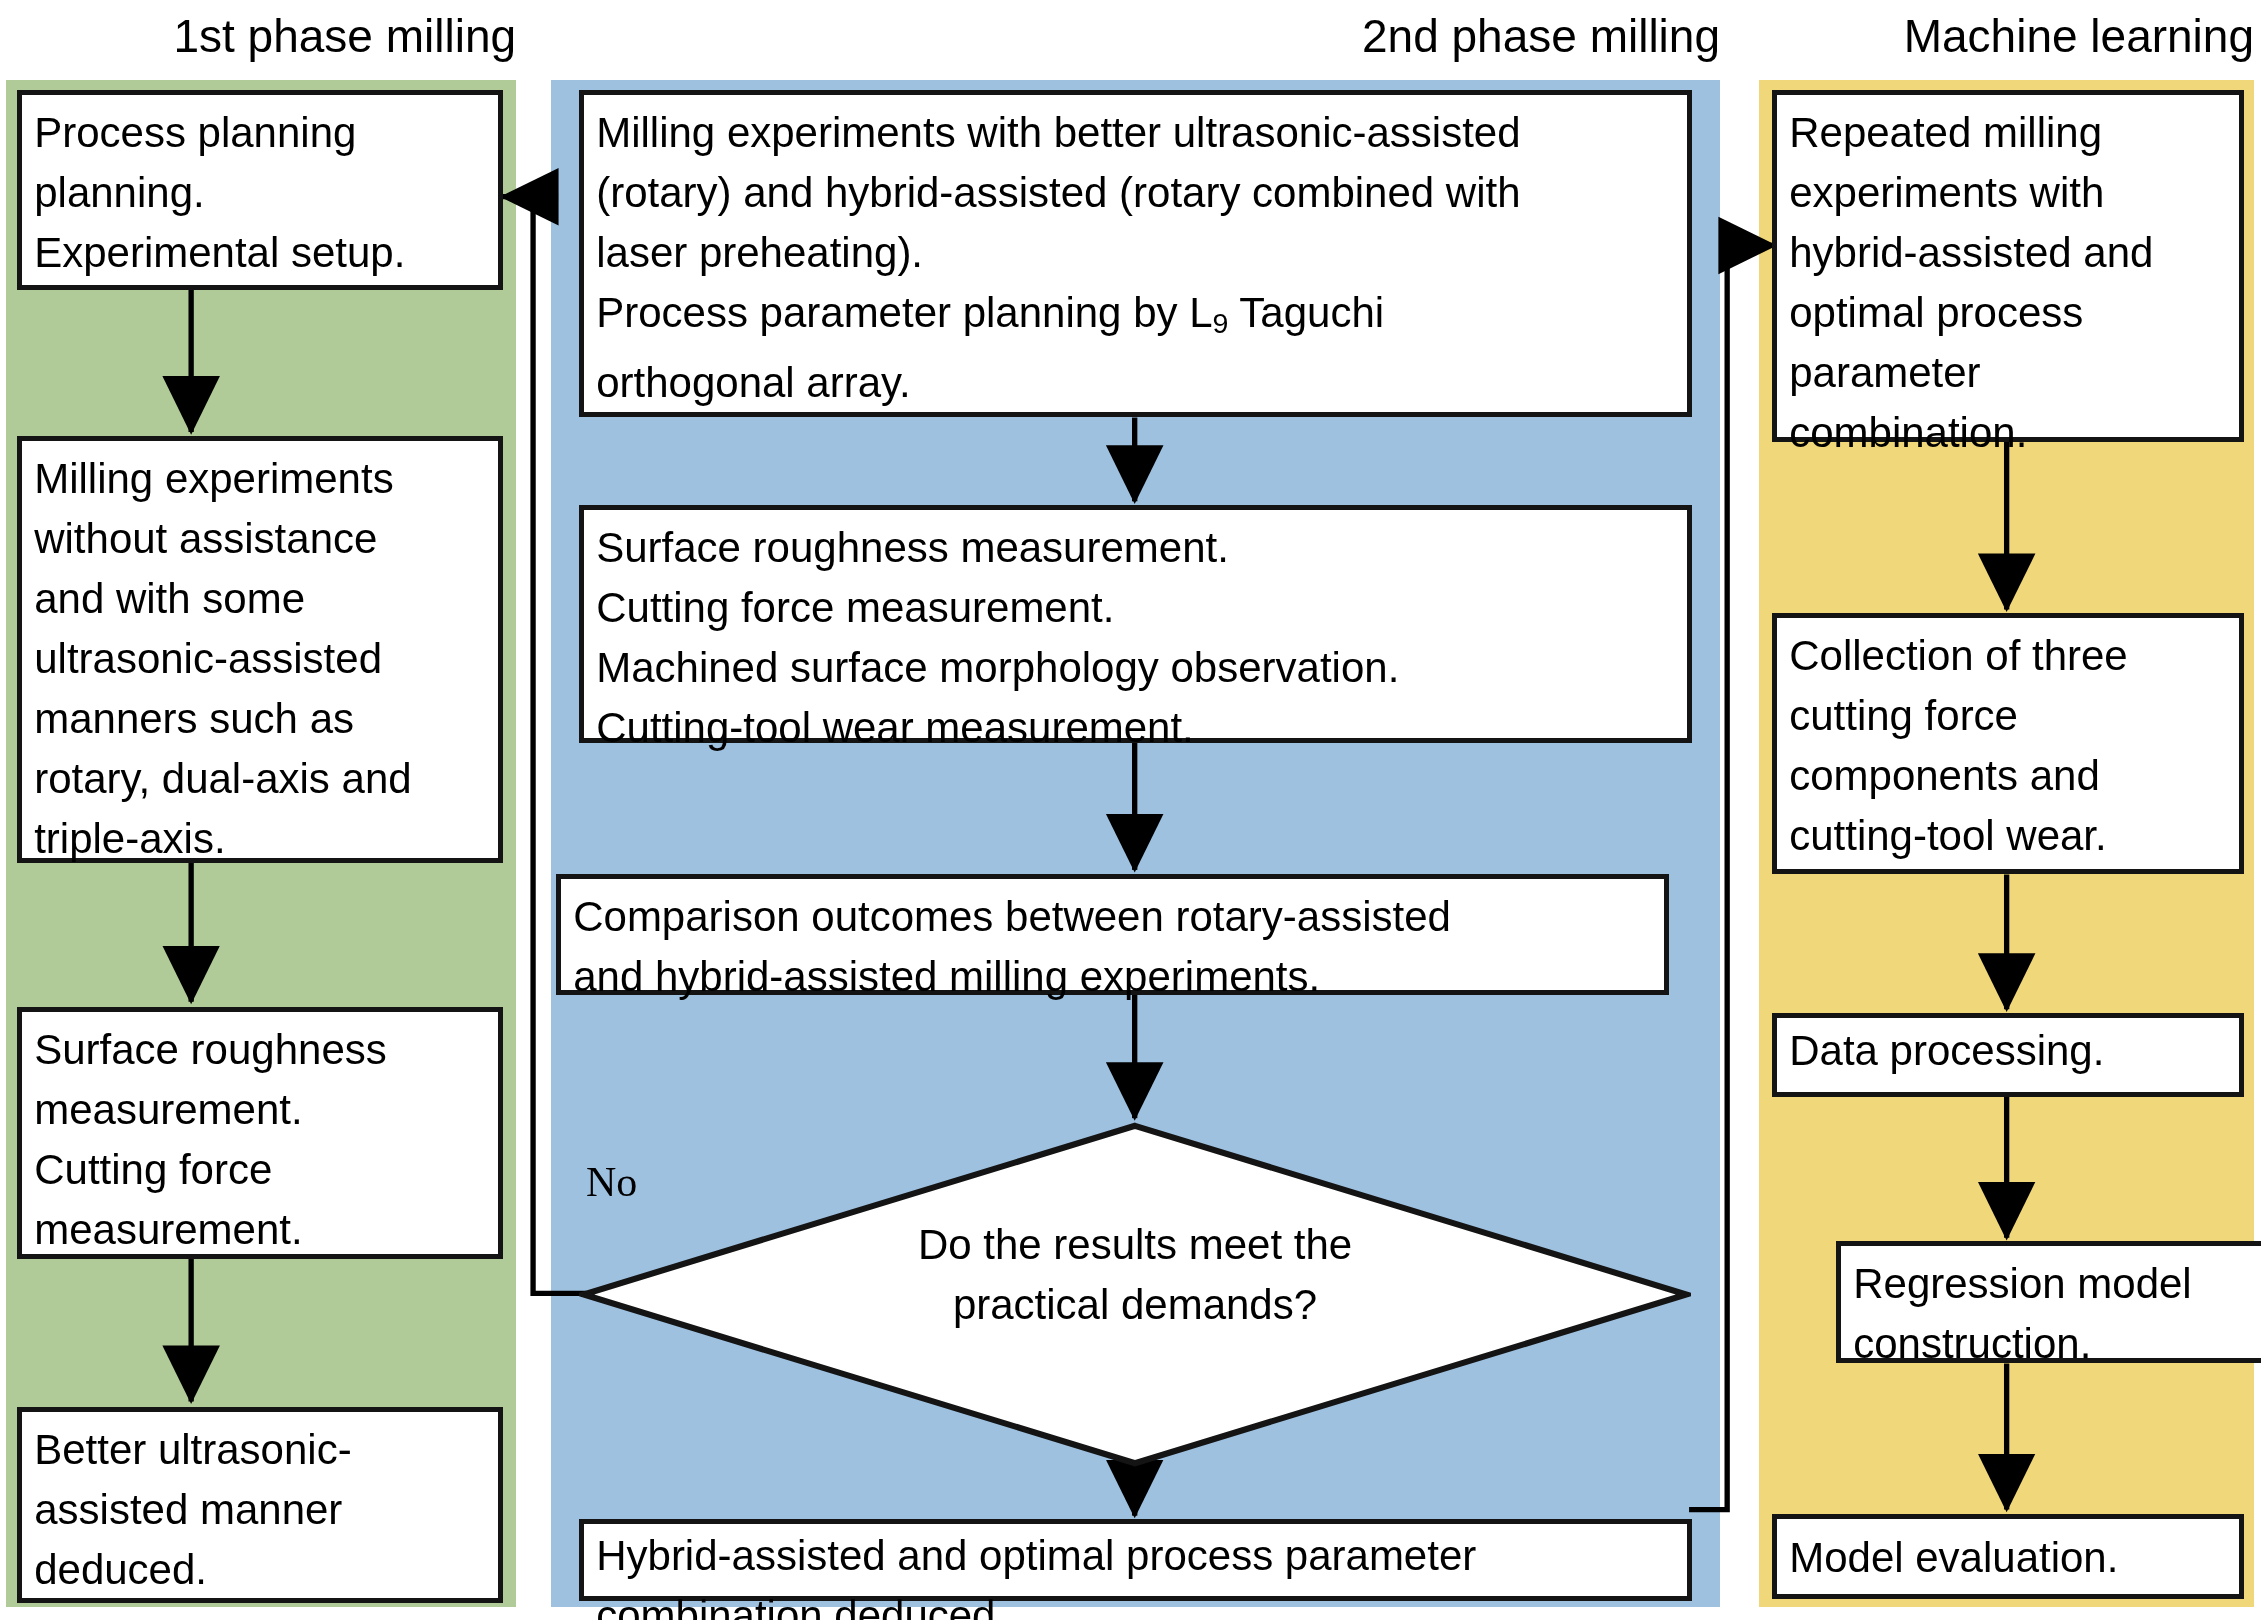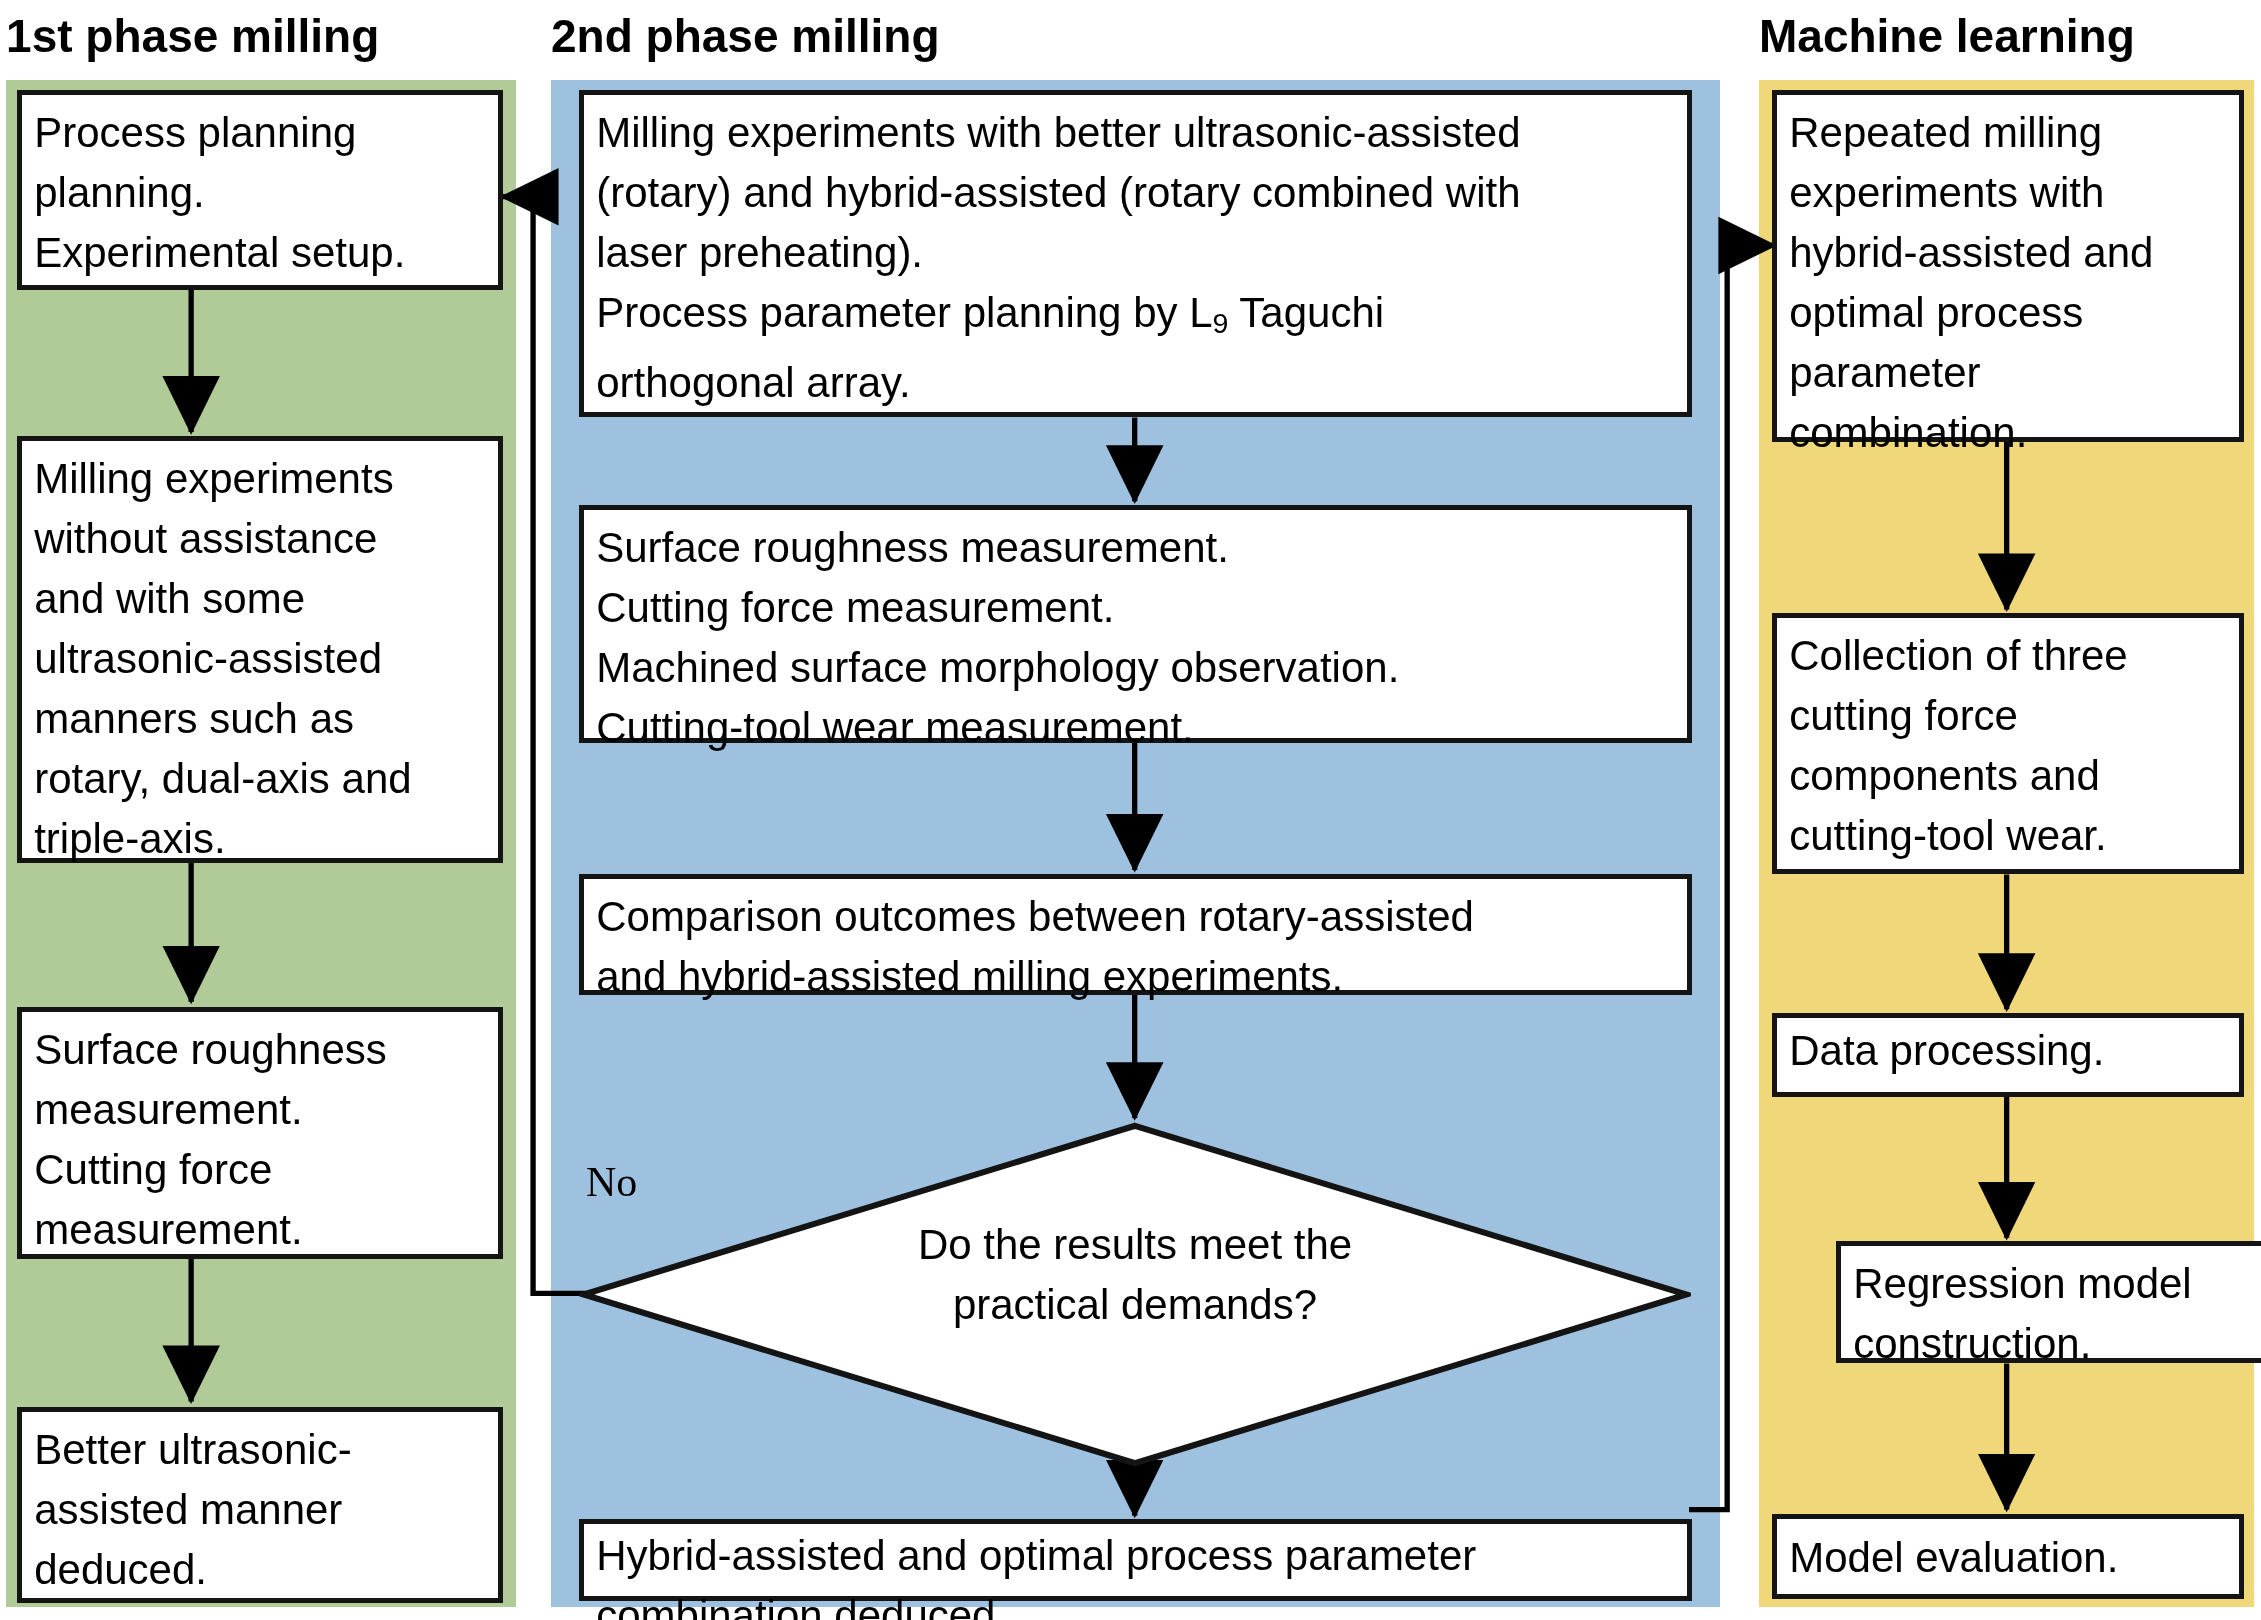--- a/index.html
+++ b/index.html
@@ -16,26 +16,25 @@
     height: 1621px;
     background: #ffffff;
     overflow: hidden;
   }
   .panel {
     position: absolute;
     box-sizing: border-box;
   }
   .panel-title {
     position: absolute;
-    text-align: left;
+    text-align: right;
     color: #000000;
     font-size: 46px;
     line-height: 55px;
     white-space: nowrap;
-    font-weight: bold;
   }
   .node {
     position: absolute;
     box-sizing: border-box;
     background: #ffffff;
     border: 5.3px solid #141414;
     display: flex;
     align-items: flex-start;
     justify-content: flex-start;
   }
@@ -168,21 +167,21 @@
 
   <div class="node" style="left:579px; top:505px; width:1113px; height:238px;">
     <span class="txt">
       <span>Surface roughness measurement.</span><br>
       <span>Cutting force measurement.</span><br>
       <span>Machined surface morphology observation.</span><br>
       <span>Cutting-tool wear measurement.</span>
     </span>
   </div>
 
-  <div class="node" style="left:579px; top:874px; width:1113px; height:121px;">
+  <div class="node" style="left:556px; top:874px; width:1113px; height:121px;">
     <span class="txt">
       <span>Comparison outcomes between rotary-assisted</span><br>
       <span>and hybrid-assisted milling experiments.</span>
     </span>
   </div>
 
   <div class="diamond-wrap" style="left:579px; top:1121px; width:1112px; height:347px;">
     <svg width="1112" height="347" viewBox="0 0 1460 455">
       <polygon points="730,6 1454,227.5 730,449 6,227.5" fill="#ffffff" stroke="#141414" stroke-width="8"></polygon>
     </svg>

